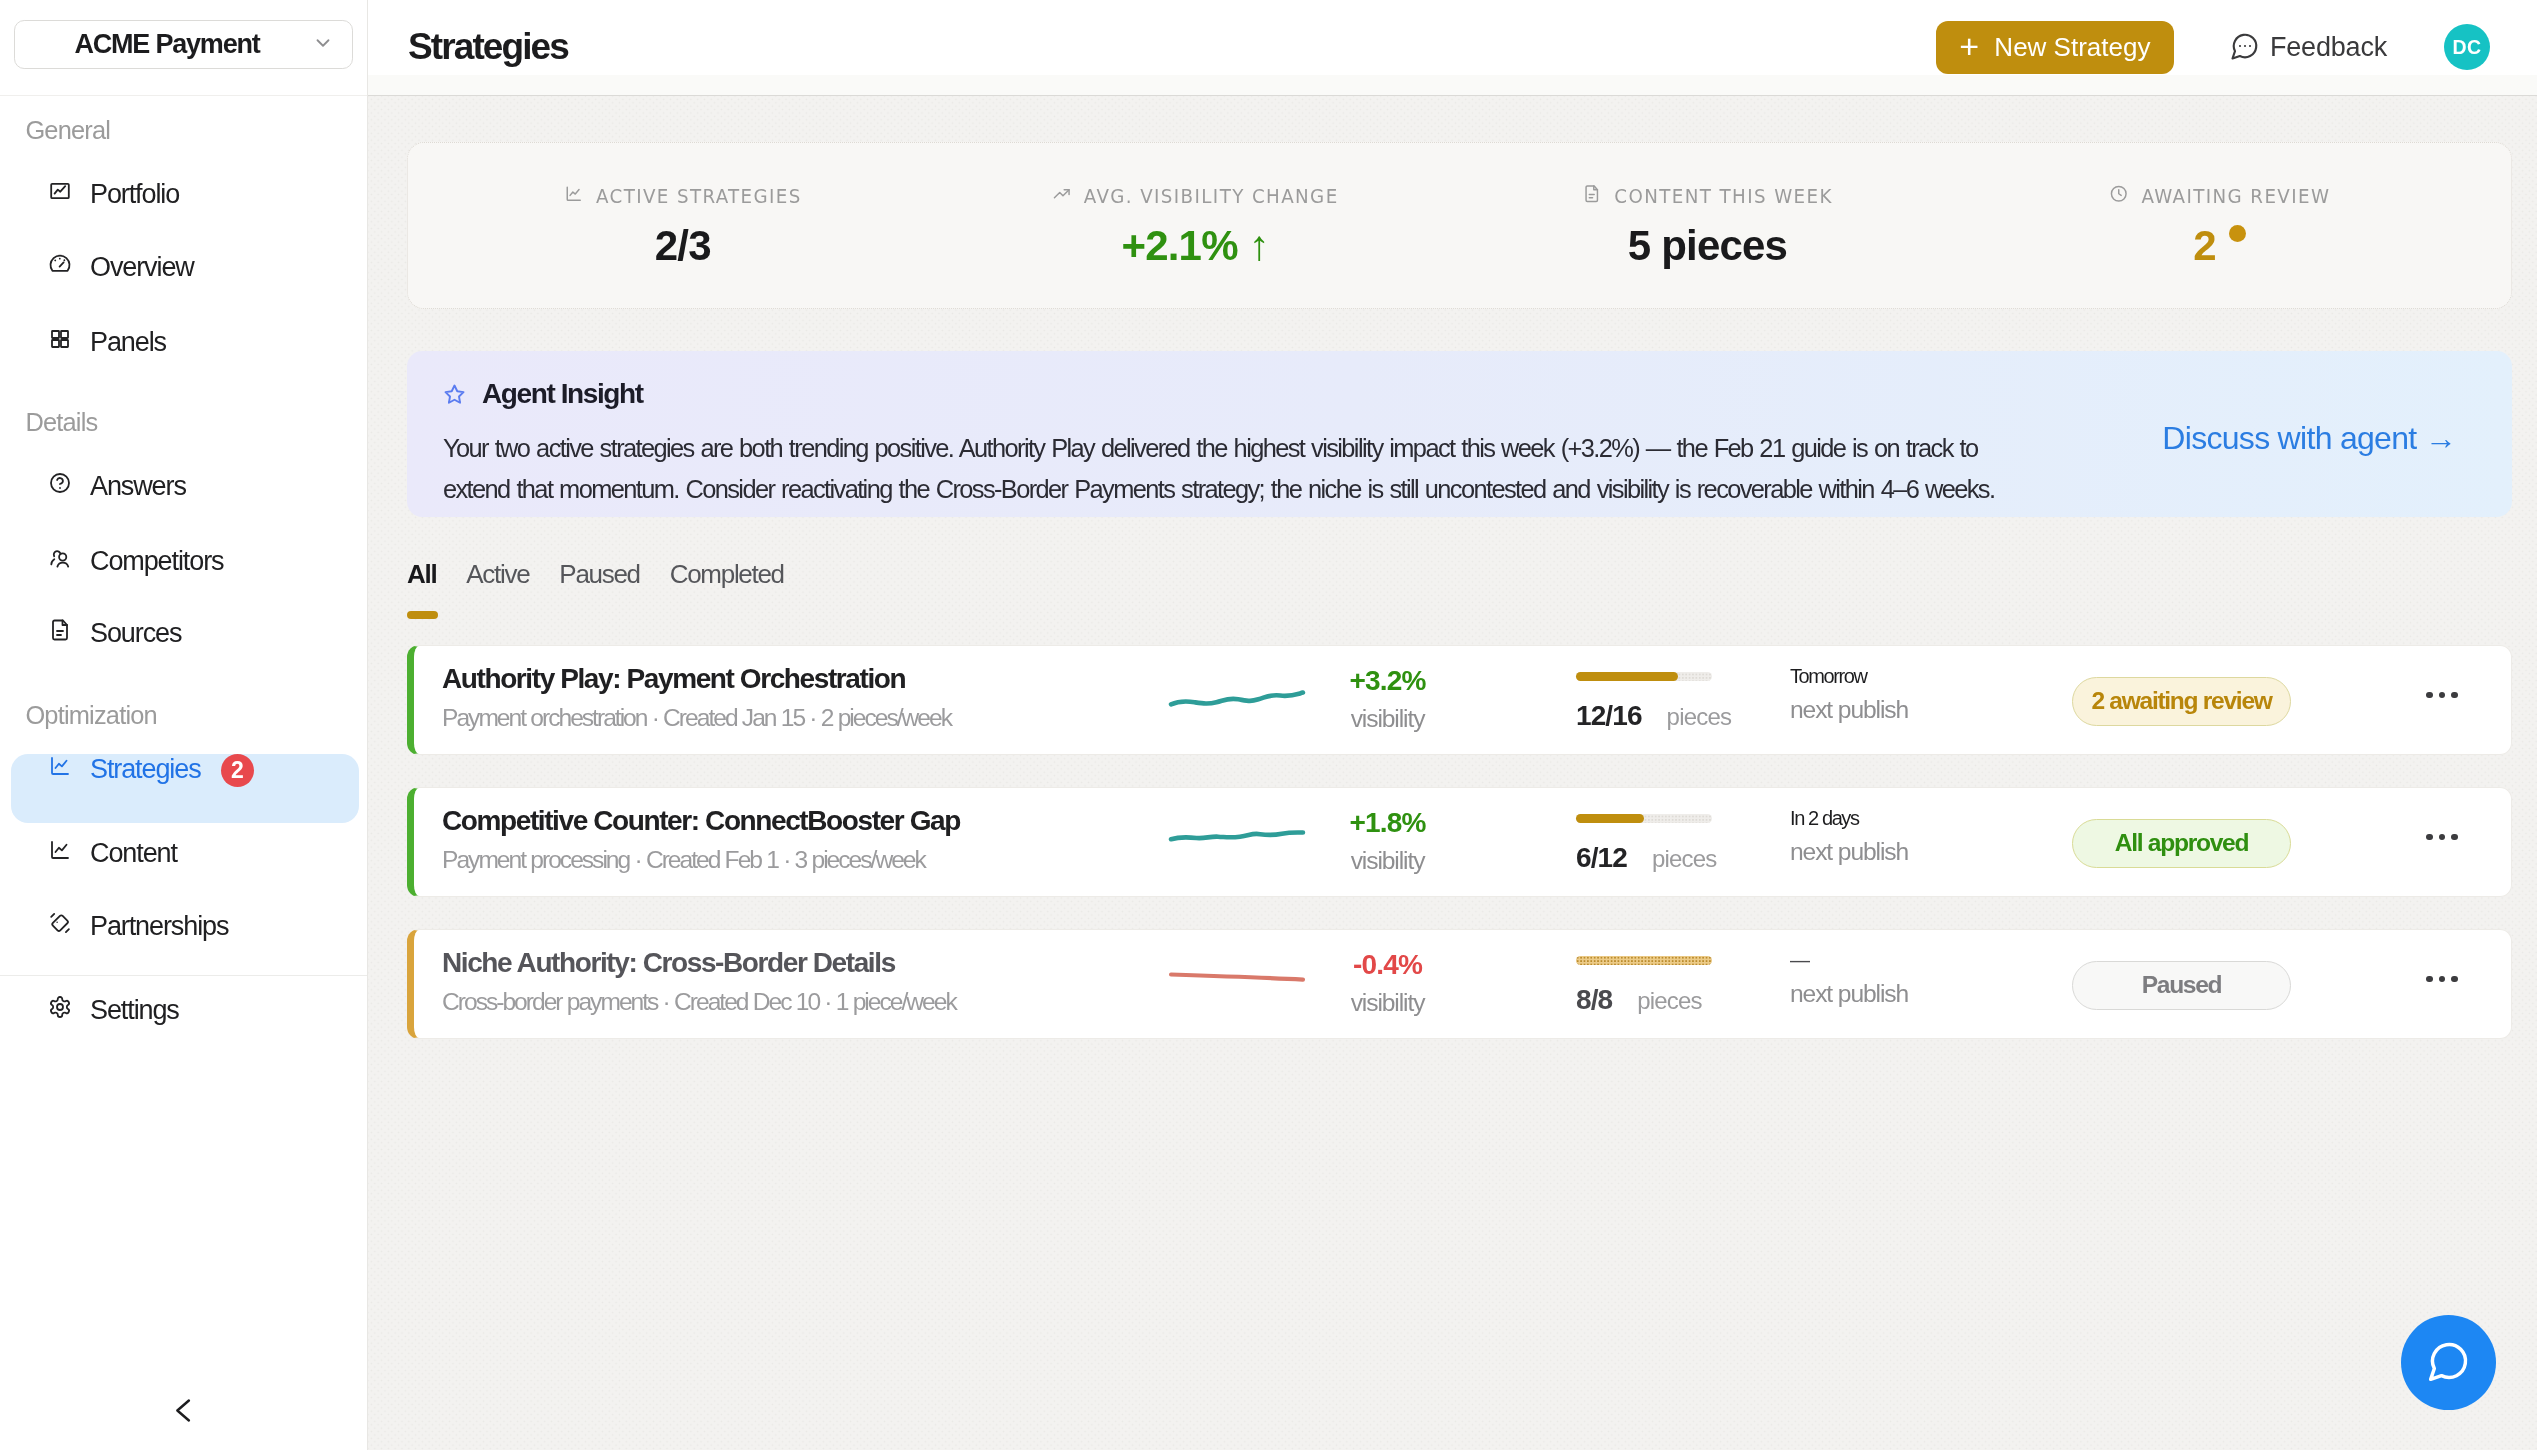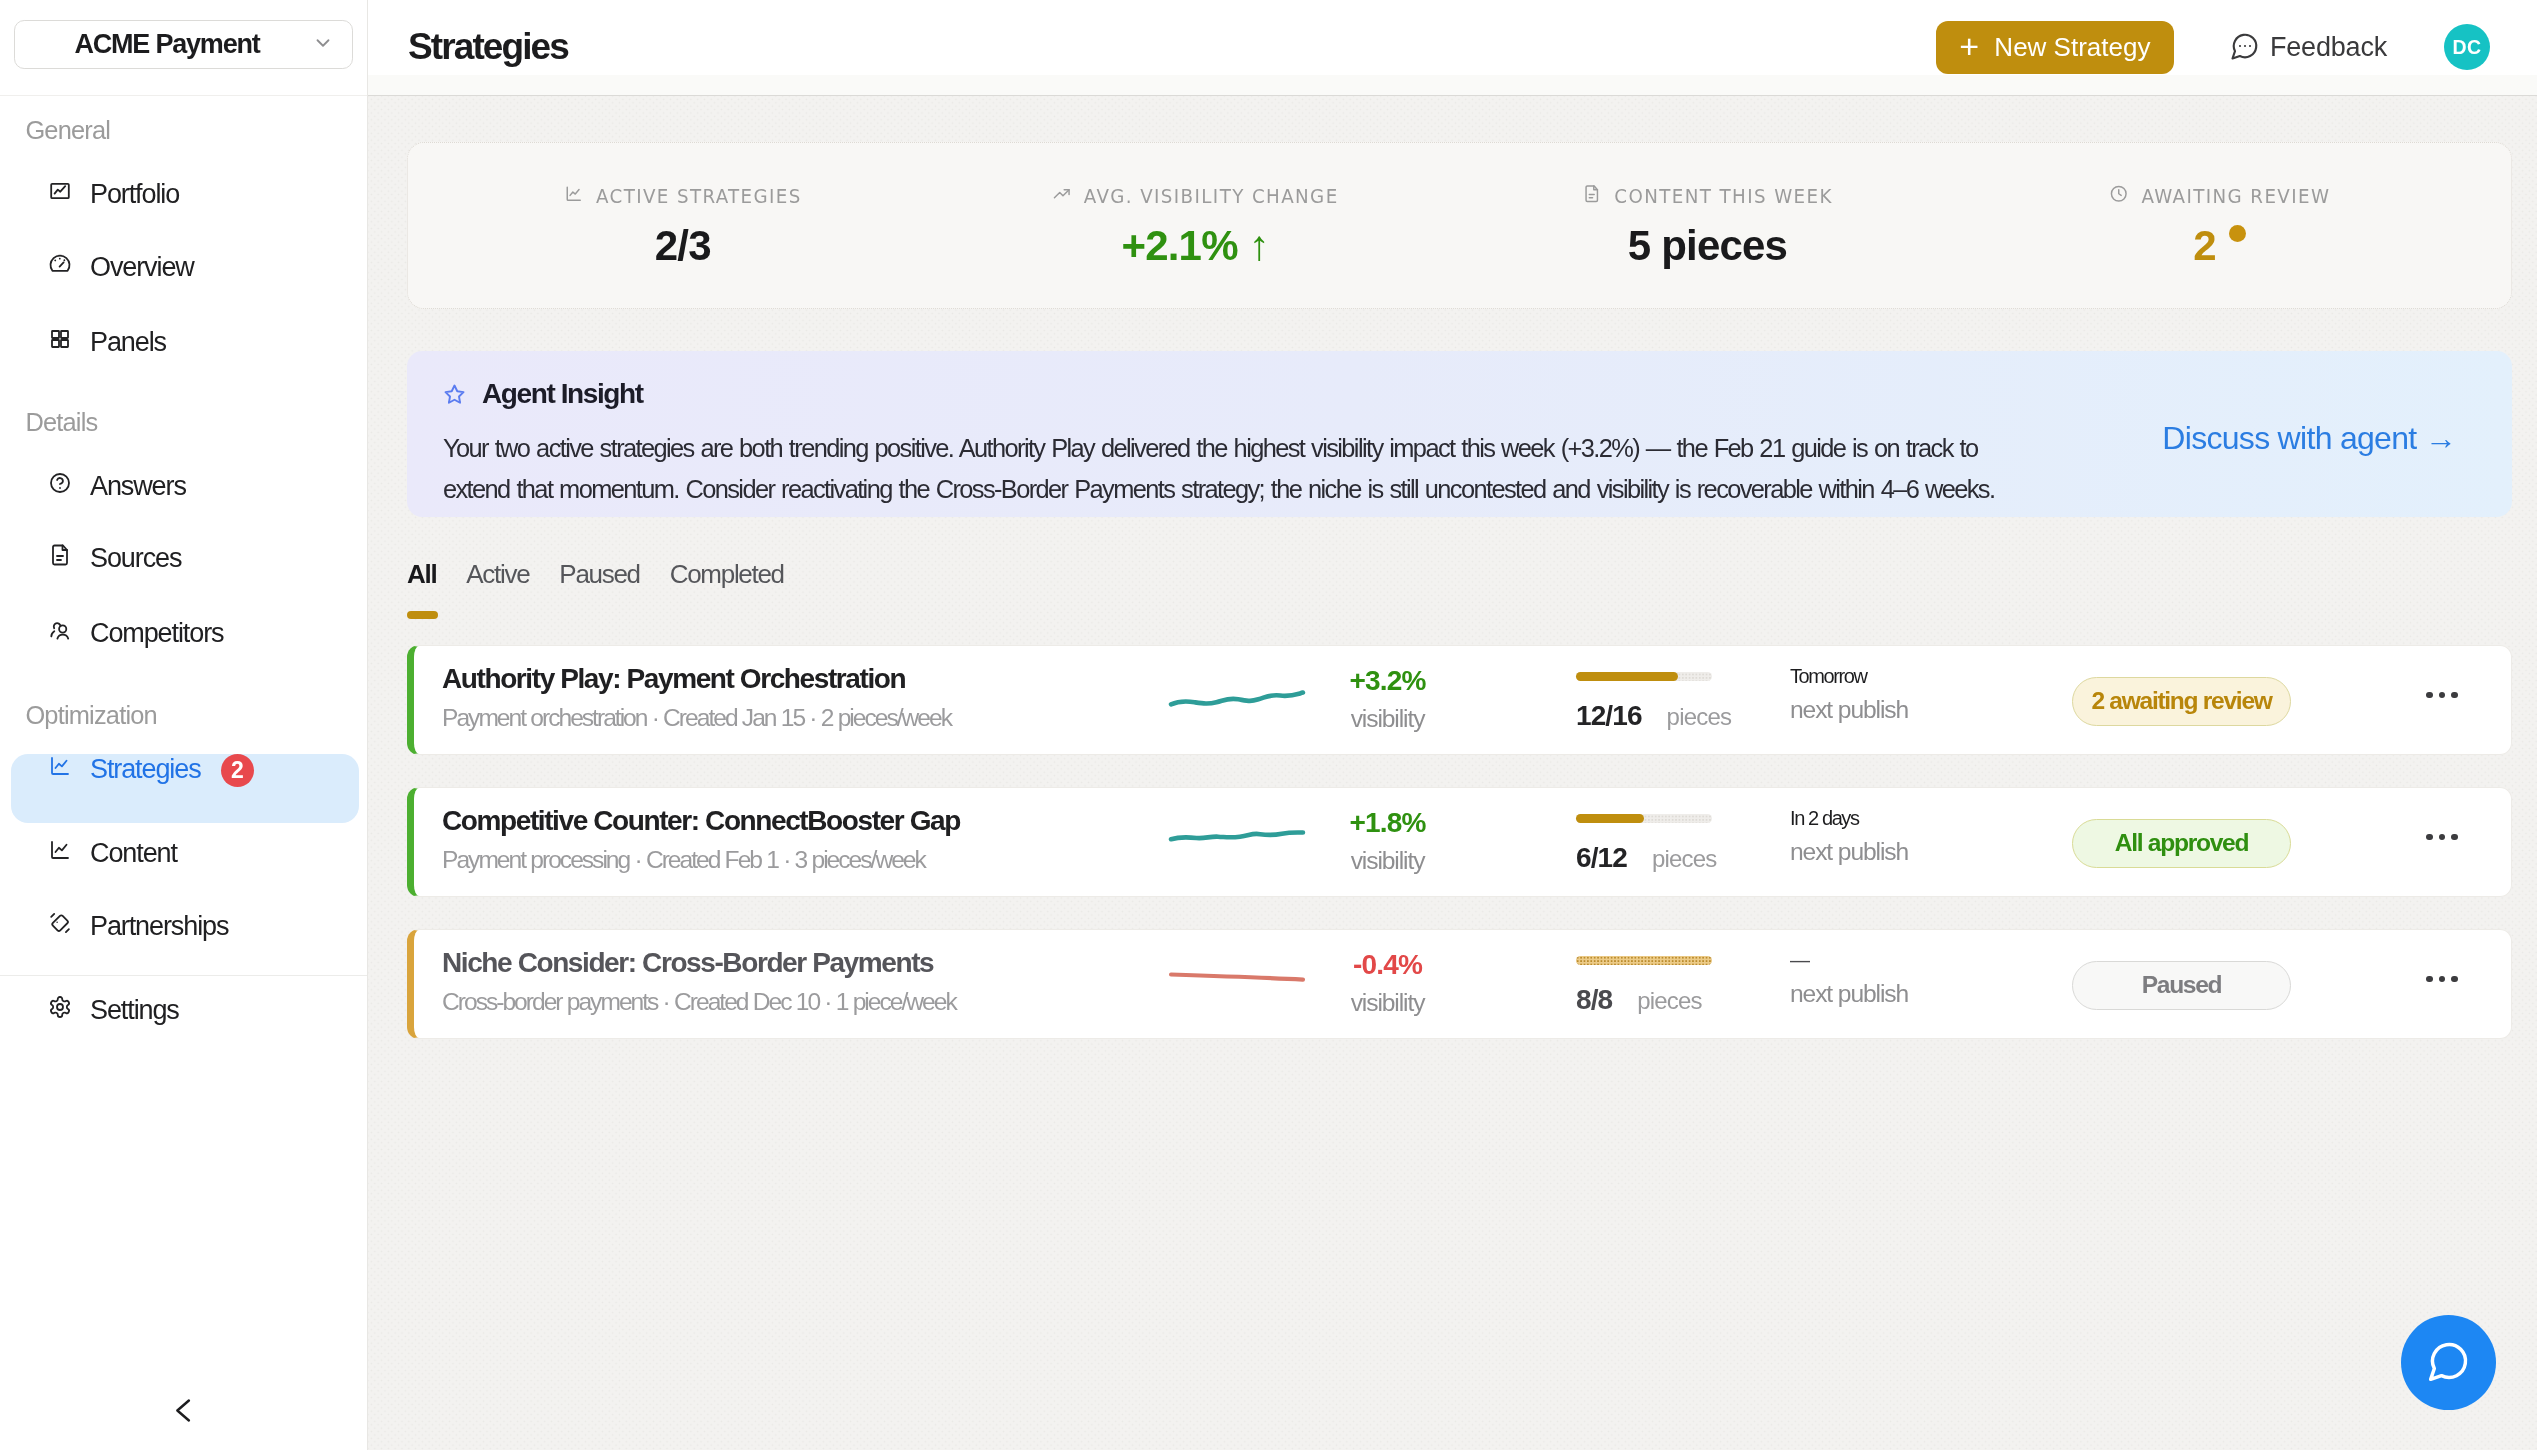--- a/index.html
+++ b/index.html
@@ -155,37 +155,37 @@
     <div class="side-label mt-details">Details</div>
 
     <div class="side-item mt-answers">
       <span><svg viewBox="0 0 24 24" fill="none" stroke="#222224" stroke-width="1.8" stroke-linecap="round" stroke-linejoin="round">
             <circle cx="12" cy="12" r="9"></circle>
             <path d="M9.09 9a3 3 0 0 1 5.83 1c0 2-3 3-3 3"></path>
             <path d="M12 17h.01"></path>
           </svg></span>
       <span class="lbl">Answers</span>
     </div>
+    <div class="side-item mt-33">
+      <span><svg viewBox="0 0 24 24" fill="none" stroke="#222224" stroke-width="1.8" stroke-linecap="round" stroke-linejoin="round">
+            <circle cx="14.7" cy="11" r="3.6"></circle>
+            <path d="M9.4 20.6a5.7 5.7 0 0 1 10.8 0"></path>
+            <path d="M6.2 10.2a3.4 3.4 0 1 1 6.3-2.4"></path>
+            <path d="M3.3 18.4a6.4 6.4 0 0 1 3-5.2"></path>
+          </svg></span>
+      <span class="lbl">Competitors</span>
+    </div>
     <div class="side-item mt-sources">
       <span><svg viewBox="0 0 24 24" fill="none" stroke="#222224" stroke-width="1.8" stroke-linecap="round" stroke-linejoin="round">
             <path d="M15 2.5H6.5A1.5 1.5 0 0 0 5 4v16a1.5 1.5 0 0 0 1.5 1.5h11A1.5 1.5 0 0 0 19 20V7z"></path>
             <path d="M14.5 2.5V7H19"></path>
             <path d="M9 13h6"></path>
             <path d="M9 17h4"></path>
           </svg></span>
       <span class="lbl">Sources</span>
-    </div>
-    <div class="side-item mt-33">
-      <span><svg viewBox="0 0 24 24" fill="none" stroke="#222224" stroke-width="1.8" stroke-linecap="round" stroke-linejoin="round">
-            <circle cx="14.7" cy="11" r="3.6"></circle>
-            <path d="M9.4 20.6a5.7 5.7 0 0 1 10.8 0"></path>
-            <path d="M6.2 10.2a3.4 3.4 0 1 1 6.3-2.4"></path>
-            <path d="M3.3 18.4a6.4 6.4 0 0 1 3-5.2"></path>
-          </svg></span>
-      <span class="lbl">Competitors</span>
     </div>
 
     <div class="side-label mt-opt">Optimization</div>
 
     <div class="side-item active-pill mt-strat">
       <span><svg viewBox="0 0 24 24" fill="none" stroke="#2173e6" stroke-width="1.8" stroke-linecap="round" stroke-linejoin="round">
             <path d="M4 4v15a1 1 0 0 0 1 1h15"></path>
             <path d="m7.5 14 3.4-4.2 3 2.6 4.6-5.6"></path>
           </svg></span>
       <span class="lbl">Strategies</span>
@@ -375,21 +375,21 @@
           </div>
           <div class="badge approved">All approved</div>
           <button class="dots-menu">
               <i></i>
               <i></i>
               <i></i>
             </button>
         </div>
 
         <div class="row-card amber muted">
-          <div class="row-title">Niche Consider: Cross-Border Payments</div>
+          <div class="row-title">Niche Authority: Cross-Border Details</div>
           <div class="row-meta">Cross-border payments · Created Dec 10 · 1 piece/week</div>
           <span class="spark"><svg width="140" height="42" viewBox="0 0 165 50" fill="none" stroke="#d9796a" stroke-width="5" stroke-linecap="round">
                 <path d="M4 12.5 C 50 14, 110 16, 161 18.5"></path>
               </svg></span>
           <div class="pct-block">
             <div class="pct red">-0.4%</div>
             <div class="sub-lbl">visibility</div>
           </div>
           <div class="prog-block">
             <div class="prog-track">

